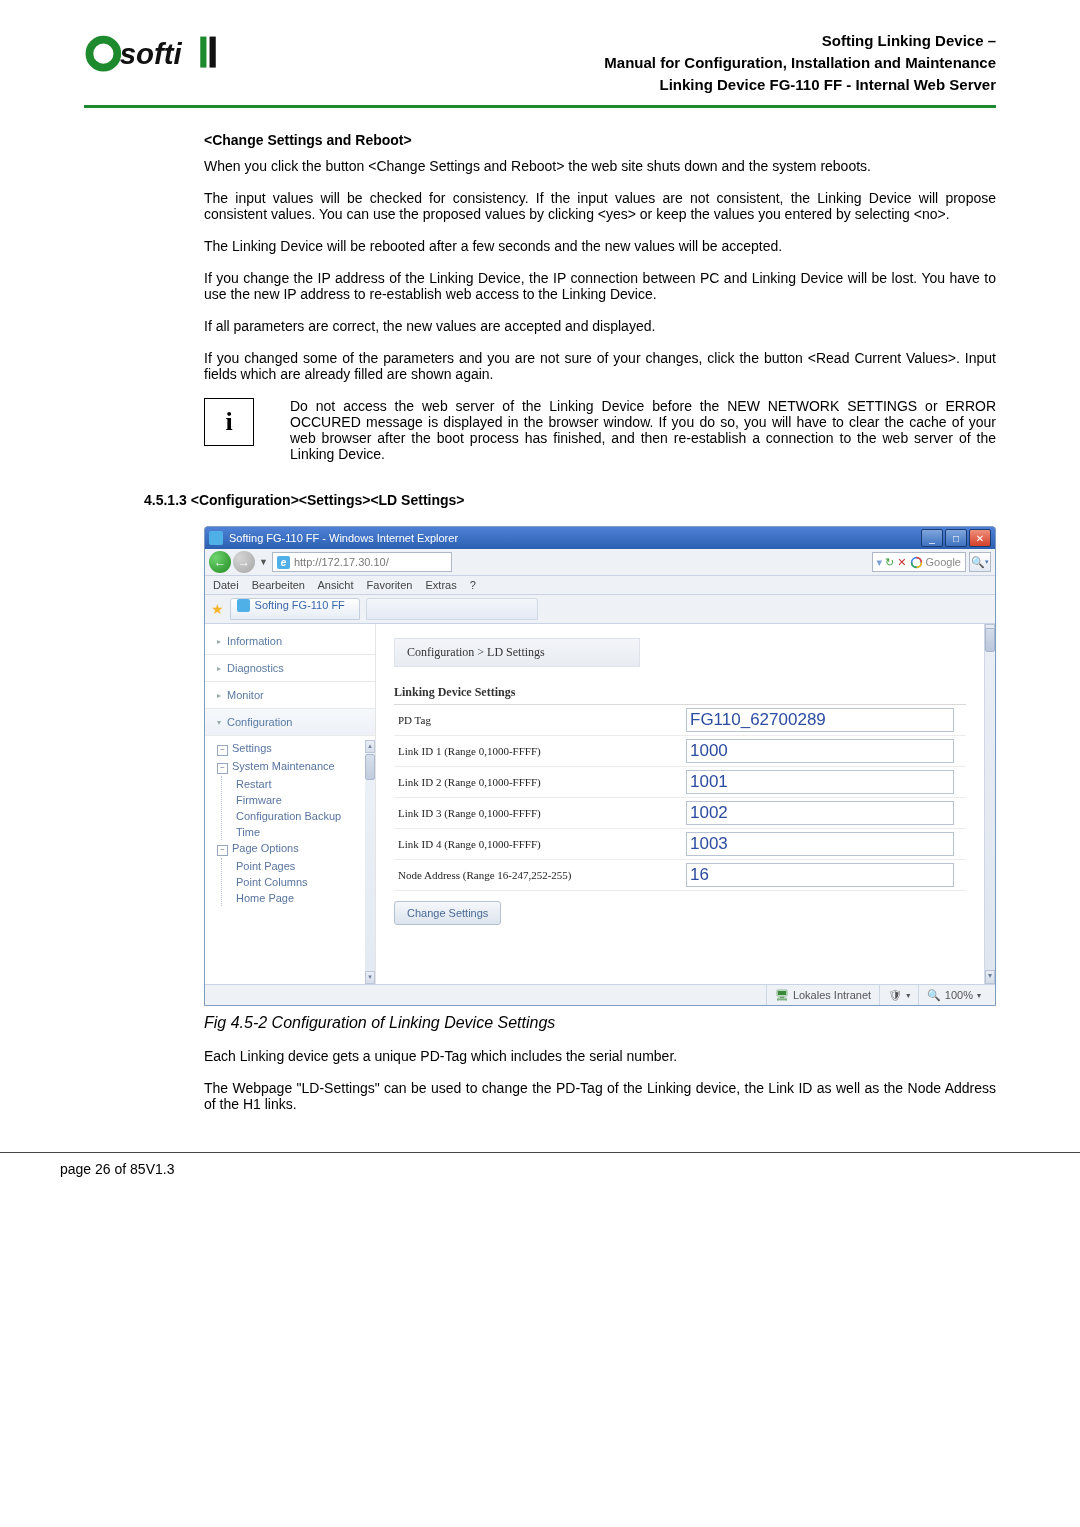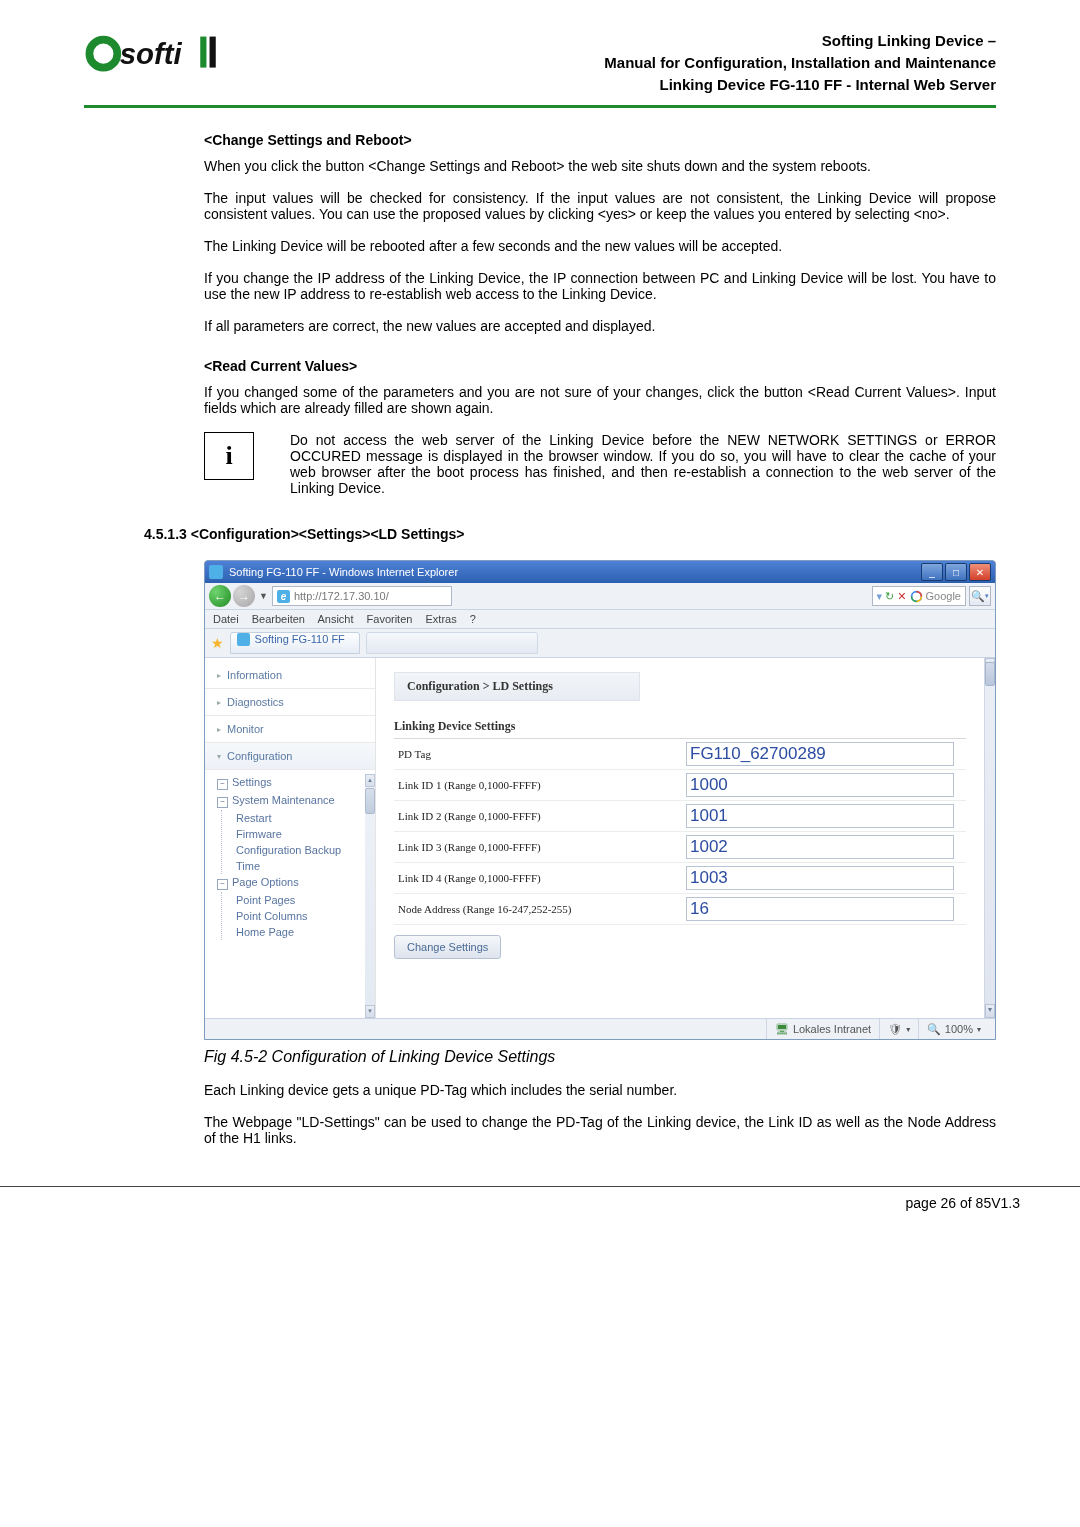--- a/index.html
+++ b/index.html
@@ -49,32 +49,32 @@
 .sec-hdr .tri{font-size:8px;color:#9aa}
 .sec-hdr.active{background:linear-gradient(#f6f8fb,#edf1f7)}
 .tree{padding:4px 0 4px 12px;font-size:11px;color:#5874a0;border-right:0;position:relative}
 .tree .ln{padding:2px 0 2px 0}
 .tree .sub{padding-left:14px;border-left:1px dotted #b9c3d5;margin-left:4px}
 .tree .pm{display:inline-block;width:9px;height:9px;border:1px solid #97a7bf;font-size:8px;line-height:8px;text-align:center;margin-right:4px;background:#fff;color:#5b6f8d}
 .sidebar .sb-inner{position:absolute;right:0;top:116px;width:10px;bottom:0;background:linear-gradient(#eef2f8,#e3e9f2)}
 .sb-inner .thumb{position:absolute;left:0;right:0;top:14px;height:24px;background:linear-gradient(#d7dfeb,#c0ccdd);border:1px solid #adbad0;border-radius:2px}
 .sb-inner .arrow{position:absolute;left:0;right:0;height:11px;background:linear-gradient(#e9eef6,#d7deea);border:1px solid #bcc8da;font-size:7px;text-align:center;color:#6d7f98;line-height:9px}
 .main{flex:1;padding:14px 18px}
-.crumb{background:linear-gradient(#f3f5f8,#e8ecf2);border:1px solid #dfe3eb;padding:6px 12px;font-family:Georgia,'Times New Roman',serif;font-weight:bold;color:#333;font-size:12px;margin-bottom:14px;width:220px}
+.crumb{background:linear-gradient(#f3f5f8,#e8ecf2);border:1px solid #dfe3eb;padding:6px 12px;font-family:Georgia,'Times New Roman',serif;font-weight:normal;color:#333;font-size:12px;margin-bottom:14px;width:220px}
 .tbl-title{font-family:Georgia,'Times New Roman',serif;font-weight:bold;padding:4px 0;border-bottom:1px solid #d9d9d9;margin-bottom:0;font-size:12px}
 .tbl{width:100%;border-collapse:collapse;font-size:11px;font-family:Georgia,'Times New Roman',serif}
 .tbl td{border-bottom:1px solid #ececec;padding:3px 4px}
 .tbl td:first-child{width:280px;color:#222}
 .tbl input{width:260px;border:1px solid #b8c3d3;padding:1px 3px;font-size:17px;color:#2b4ca0;font-family:Arial}
 .btn-cs{display:inline-block;margin-top:10px;padding:5px 12px;background:linear-gradient(#f5f7fa,#dde4ee);border:1px solid #b5c1d3;border-radius:3px;color:#4a6a95;font-size:11px}
 .ie-status{display:flex;align-items:center;background:#eef1f6;border-top:1px solid #c9d3e3;height:20px;font-size:11px;color:#555;padding:0 6px}
 .ie-status .seg{border-left:1px solid #cfd7e4;height:100%;display:flex;align-items:center;padding:0 8px;gap:4px}
 .fig-cap{font-style:italic;font-size:16px;margin:4px 0 16px}
 .footer-line{border-top:1px solid #444;margin:40px 0 8px}
-.footer{display:flex;justify-content:flex-end;padding:0 60px 40px}
+.footer{display:flex;justify-content:flex-start;padding:0 60px 40px}
 </style>
 </head>
 <body>
 
 <div class="page">
   <div class="header">
     <div class="logo">
       <svg viewBox="0 0 200 70">
           <circle cx="25" cy="30" r="18" fill="none" stroke="#1e8a2e" stroke-width="10"></circle>
           <text x="46" y="44" font-family="Arial Black,Arial" font-weight="900" font-size="38" fill="#111" font-style="italic">softi</text>
@@ -90,21 +90,20 @@
   </div>
 
   <div class="content">
     <div class="sect-title">&lt;Change Settings and Reboot&gt;</div>
     <p class="para">When you click the button &lt;Change Settings and Reboot&gt; the web site shuts down and the system reboots.</p>
     <p class="para">The input values will be checked for consistency. If the input values are not consistent, the Linking Device will propose consistent values. You can use the proposed values by clicking &lt;yes&gt; or keep the values you entered by selecting &lt;no&gt;.</p>
     <p class="para">The Linking Device will be rebooted after a few seconds and the new values will be accepted.</p>
     <p class="para">If you change the IP address of the Linking Device, the IP connection between PC and Linking Device will be lost. You have to use the new IP address to re-establish web access to the Linking Device.</p>
     <p class="para">If all parameters are correct, the new values are accepted and displayed.</p>
 
-    <div class="sect-title">&lt;Read Current Values&gt;</div>
     <p class="para">If you changed some of the parameters and you are not sure of your changes, click the button &lt;Read Current Values&gt;. Input fields which are already filled are shown again.</p>
 
     <div class="info-row">
       <div class="info-icon">i</div>
       <div class="info-text">Do not access the web server of the Linking Device before the NEW NETWORK SETTINGS or ERROR OCCURED message is displayed in the browser window. If you do so, you will have to clear the cache of your web browser after the boot process has finished, and then re-establish a connection to the web server of the Linking Device.</div>
     </div>
 
     <div class="h4">4.5.1.3   &lt;Configuration&gt;&lt;Settings&gt;&lt;LD Settings&gt;</div>
 
     <div class="ie-window">

